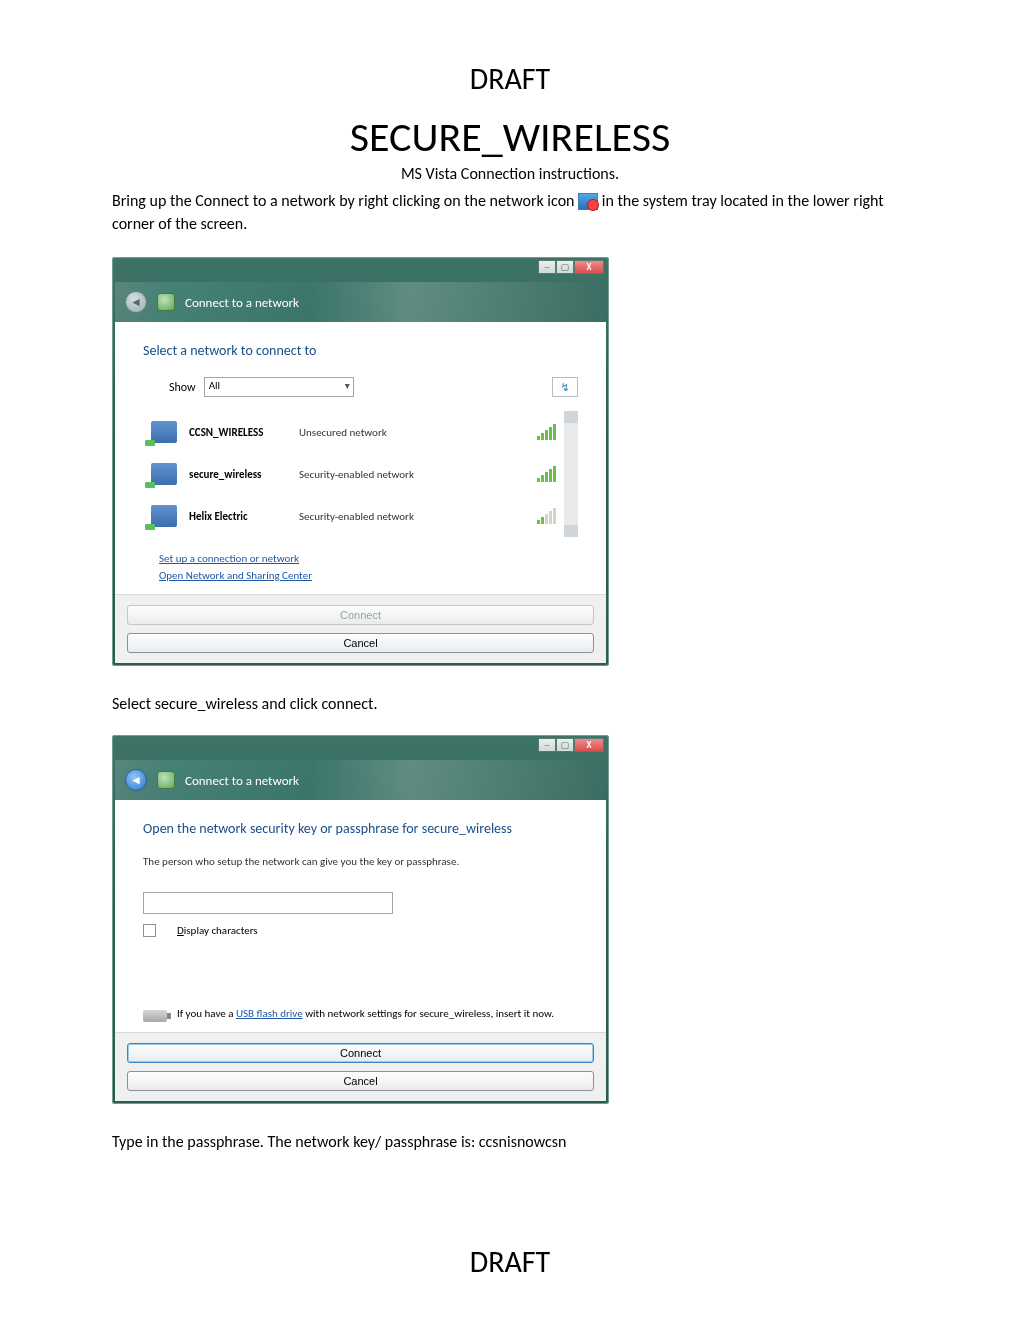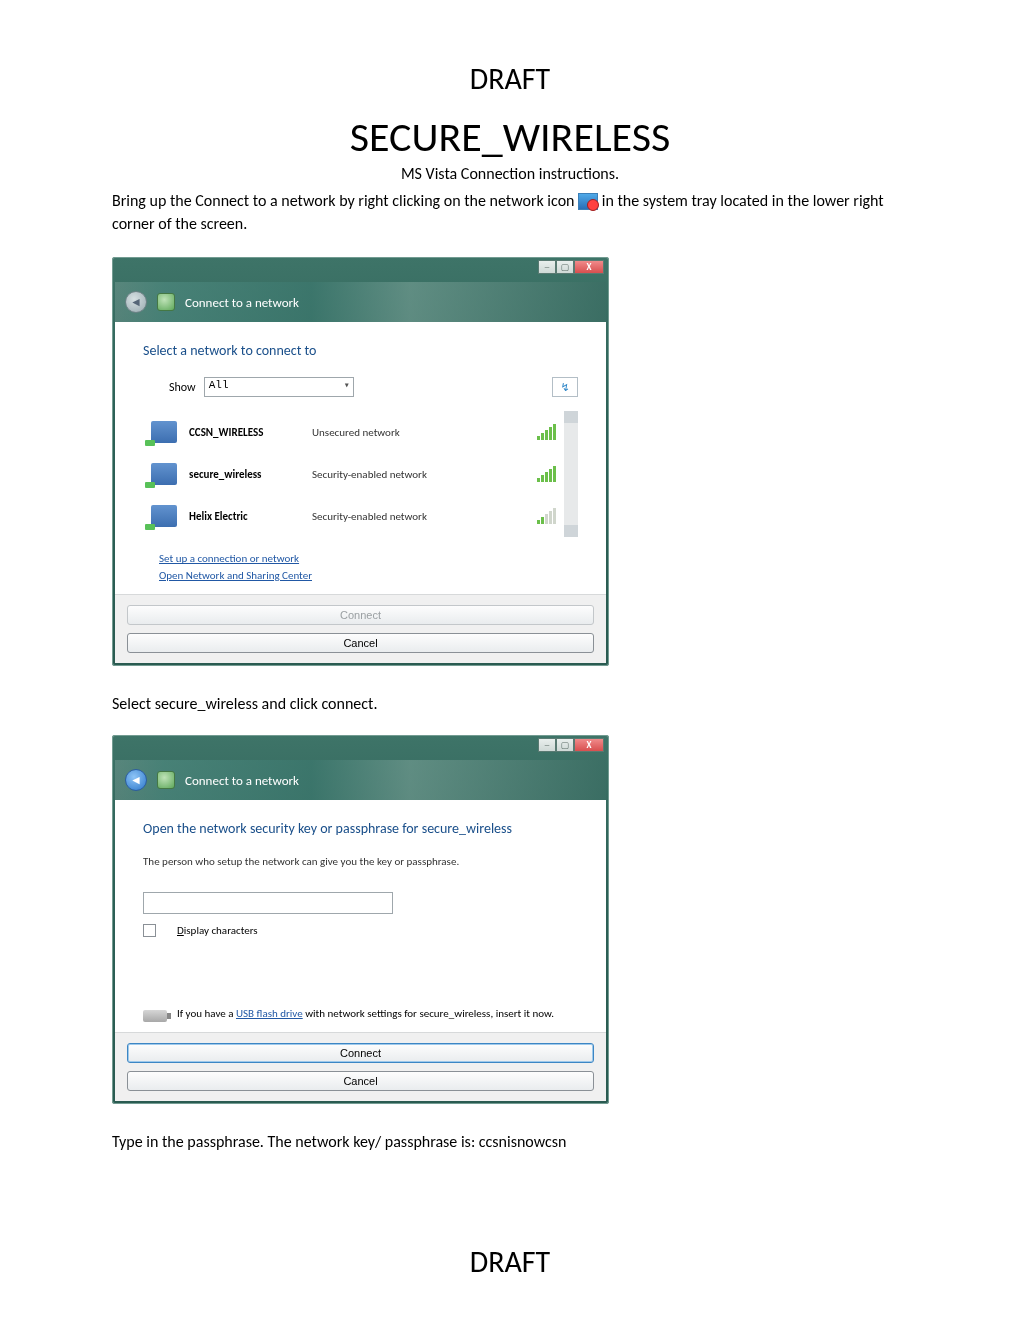--- a/index.html
+++ b/index.html
@@ -137,21 +137,20 @@
     font-size:12px;
     padding-left:26px;
   }
   .dd {
     width:150px; height:20px;
     border:1px solid #9fa7ac;
     background:#fff;
     font-size:11px;
     padding:1px 4px;
     position:relative;
-    font-family:Liberation Mono, monospace;
   }
   .dd::after{
     content:"▾";
     position:absolute; right:3px; top:1px;
     font-size:10px; color:#555;
   }
   .refresh {
     margin-left:auto;
     width:26px; height:20px;
     border:1px solid #b3bec6;
@@ -187,21 +186,21 @@
      linear-gradient(#6293cf,#3c6eb0);
     border-radius:2px;
     position:relative;
   }
   .net-row .nicon::after{
     content:"";
     position:absolute; left:-6px; bottom:-3px;
     width:10px; height:6px;
     background:#58c158; border-radius:1px;
   }
-  .net-name { width:123px; font-weight:bold; }
+  .net-name { width:110px; font-weight:bold; }
   .net-type { flex:1; color:#333; }
   .sigbars {
     display:flex; align-items:flex-end; gap:1px; height:16px;
   }
   .sigbars span{
     width:3px;
     background:#6bbf4a;
   }
   .sigbars.weak span:nth-child(n+3){ background:#d0d6cc; }
   .links {

